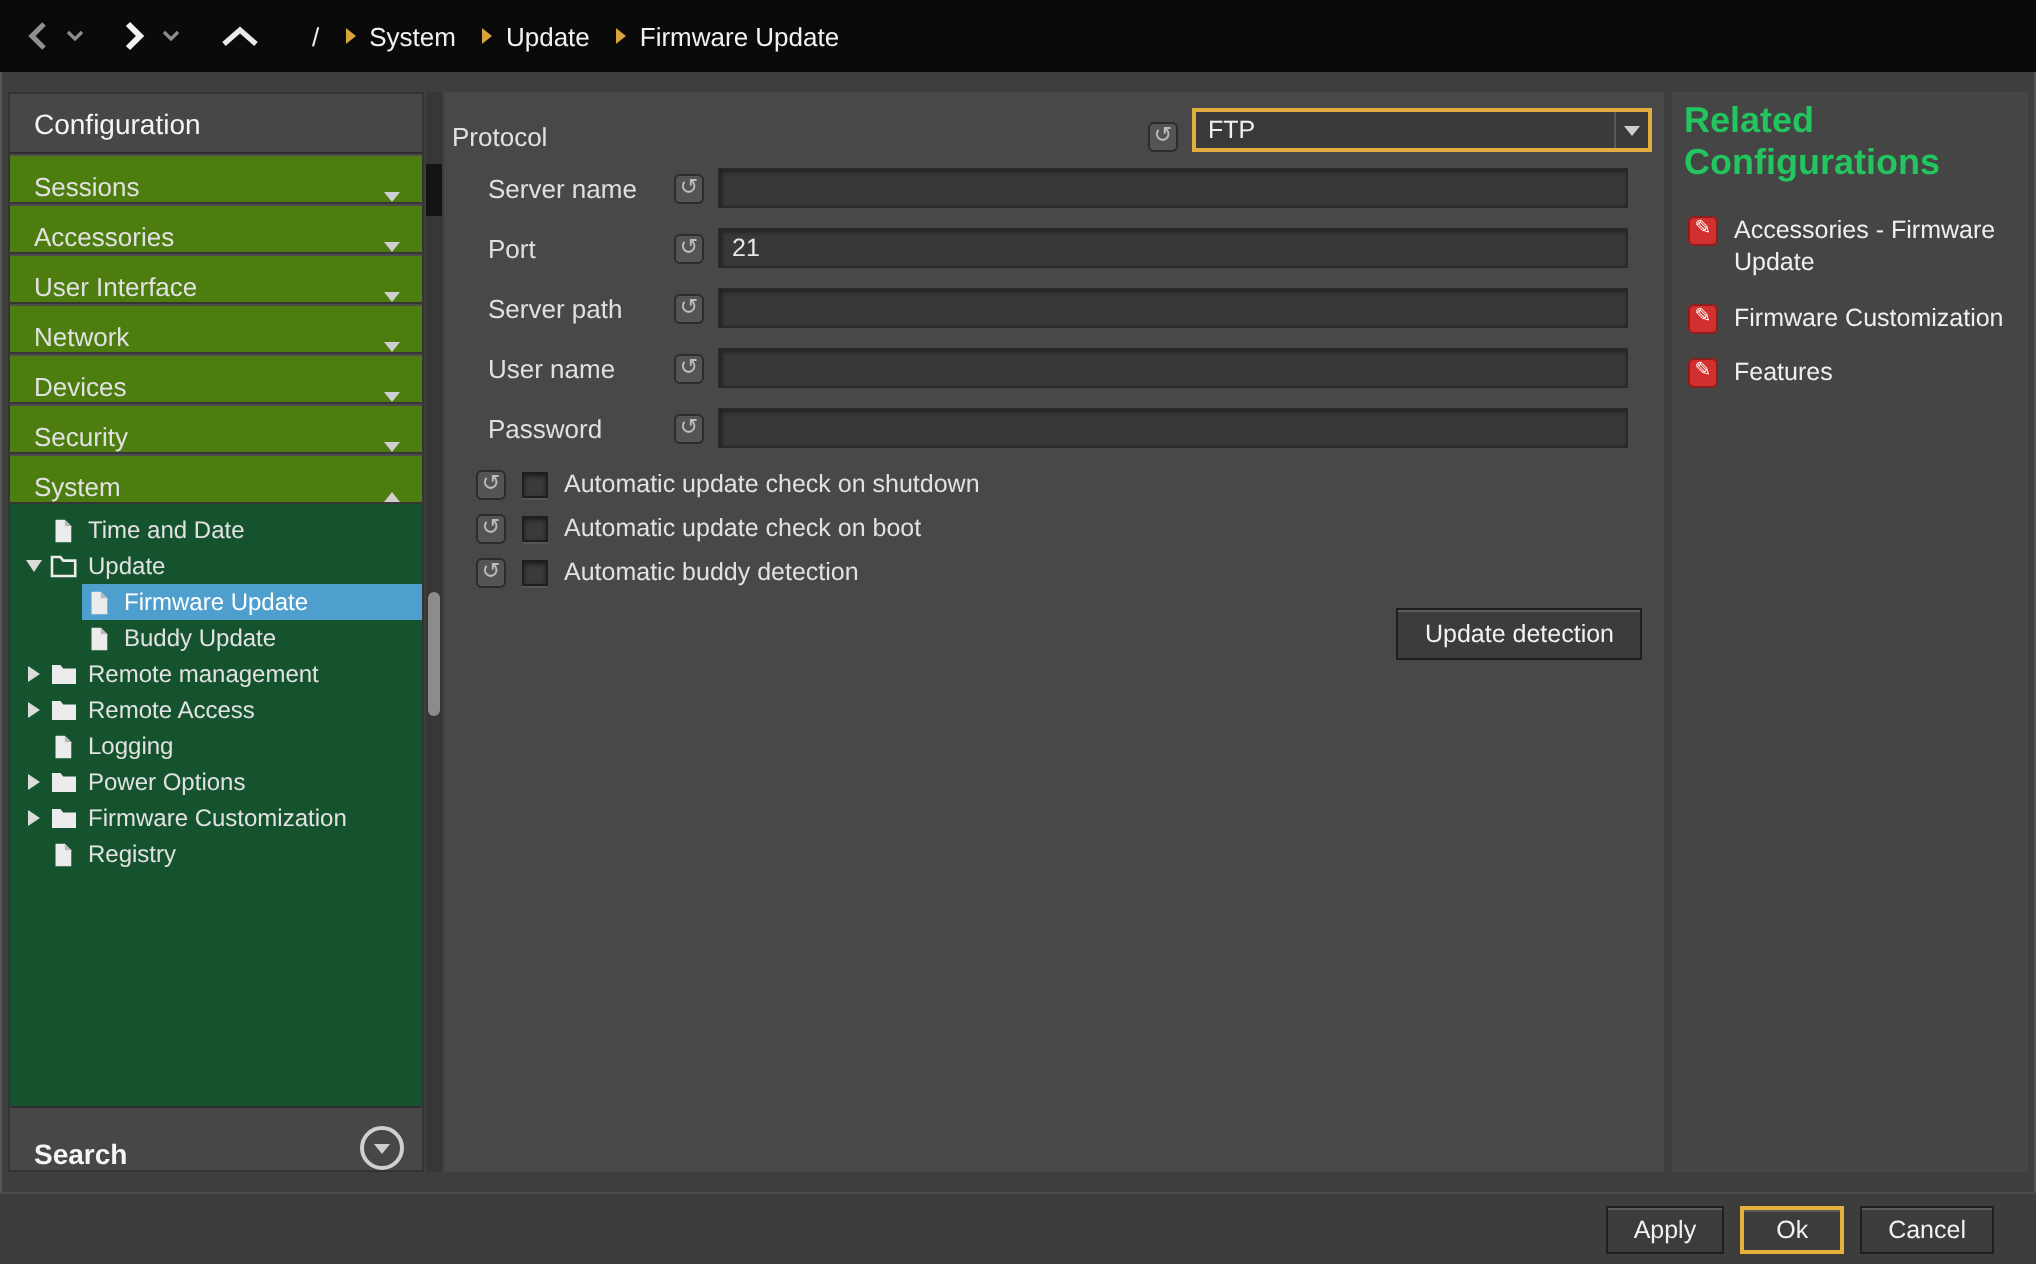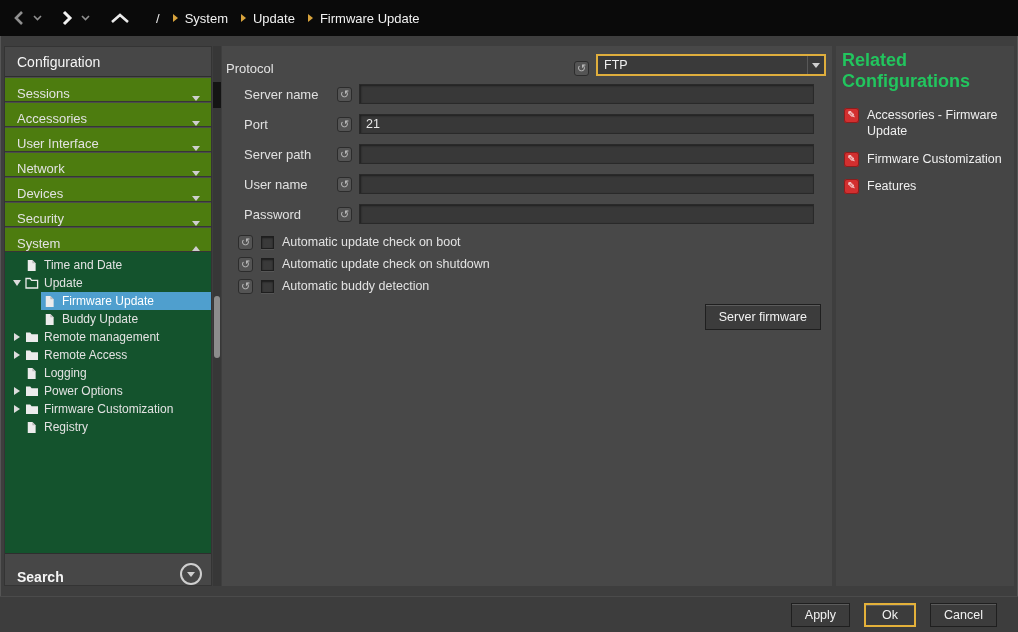--- a/index.html
+++ b/index.html
@@ -82,21 +82,21 @@
   .rel-item{display:flex;margin-bottom:11px;cursor:pointer}
   .rel-icon{width:15px;height:15px;border-radius:3px;background:#d22f2f;color:#fff;font-size:10px;
             line-height:14px;text-align:center;flex:none;margin:1px 8px 0 2px;
             box-shadow:inset 0 0 0 1px #8c1d1d}
   .rel-icon::before{content:"✎"}
   .rel-label{font-size:12.5px;line-height:1.3;color:#efefef}
 
   
   .footer{position:absolute;left:0;bottom:0;width:1018px;height:36px;background:#3d3d3d;
           border-top:1px solid #4b4b4b;display:flex;align-items:center;justify-content:flex-end;
-          padding-right:21px;gap:14px}
+          padding-right:21px;gap:8px}
   .footer .btn{padding:4px 13px}
   .footer .btn.ok{border:2px solid #e4b13a;padding:3px 16px}
 </style>
 </head>
 <body>
 
 <svg width="0" height="0" style="position:absolute">
   <defs>
     <symbol id="sym-file" viewBox="0 0 12 14">
       <path d="M2.5 1h5L11 4.5V13H2.5z" fill="#ececec"></path>
@@ -356,35 +356,35 @@
   </div>
   <div class="field-row">
     <span class="field-label">Password</span>
     <span class="inherit"></span>
     <input class="field-input" type="text" value="" style="">
   </div>
 
   <div class="cb-row">
     <span class="inherit"></span>
     <span class="cb-box"></span>
+    <span class="cb-label">Automatic update check on shutdown</span>
+  </div>
+  <div class="cb-row">
+    <span class="inherit"></span>
+    <span class="cb-box"></span>
     <span class="cb-label">Automatic update check on boot</span>
-  </div>
-  <div class="cb-row">
-    <span class="inherit"></span>
-    <span class="cb-box"></span>
-    <span class="cb-label">Automatic update check on shutdown</span>
   </div>
   <div class="cb-row">
     <span class="inherit"></span>
     <span class="cb-box"></span>
     <span class="cb-label">Automatic buddy detection</span>
   </div>
 
   <div class="update-row">
-    <button class="btn">Server firmware</button>
+    <button class="btn">Update detection</button>
   </div>
 </div>
 
 <div class="related">
   <div class="rel-title">Related Configurations</div>
   <div class="rel-item">
     <span class="rel-icon"></span>
     <span class="rel-label">Accessories - Firmware Update</span>
   </div>
   <div class="rel-item">

